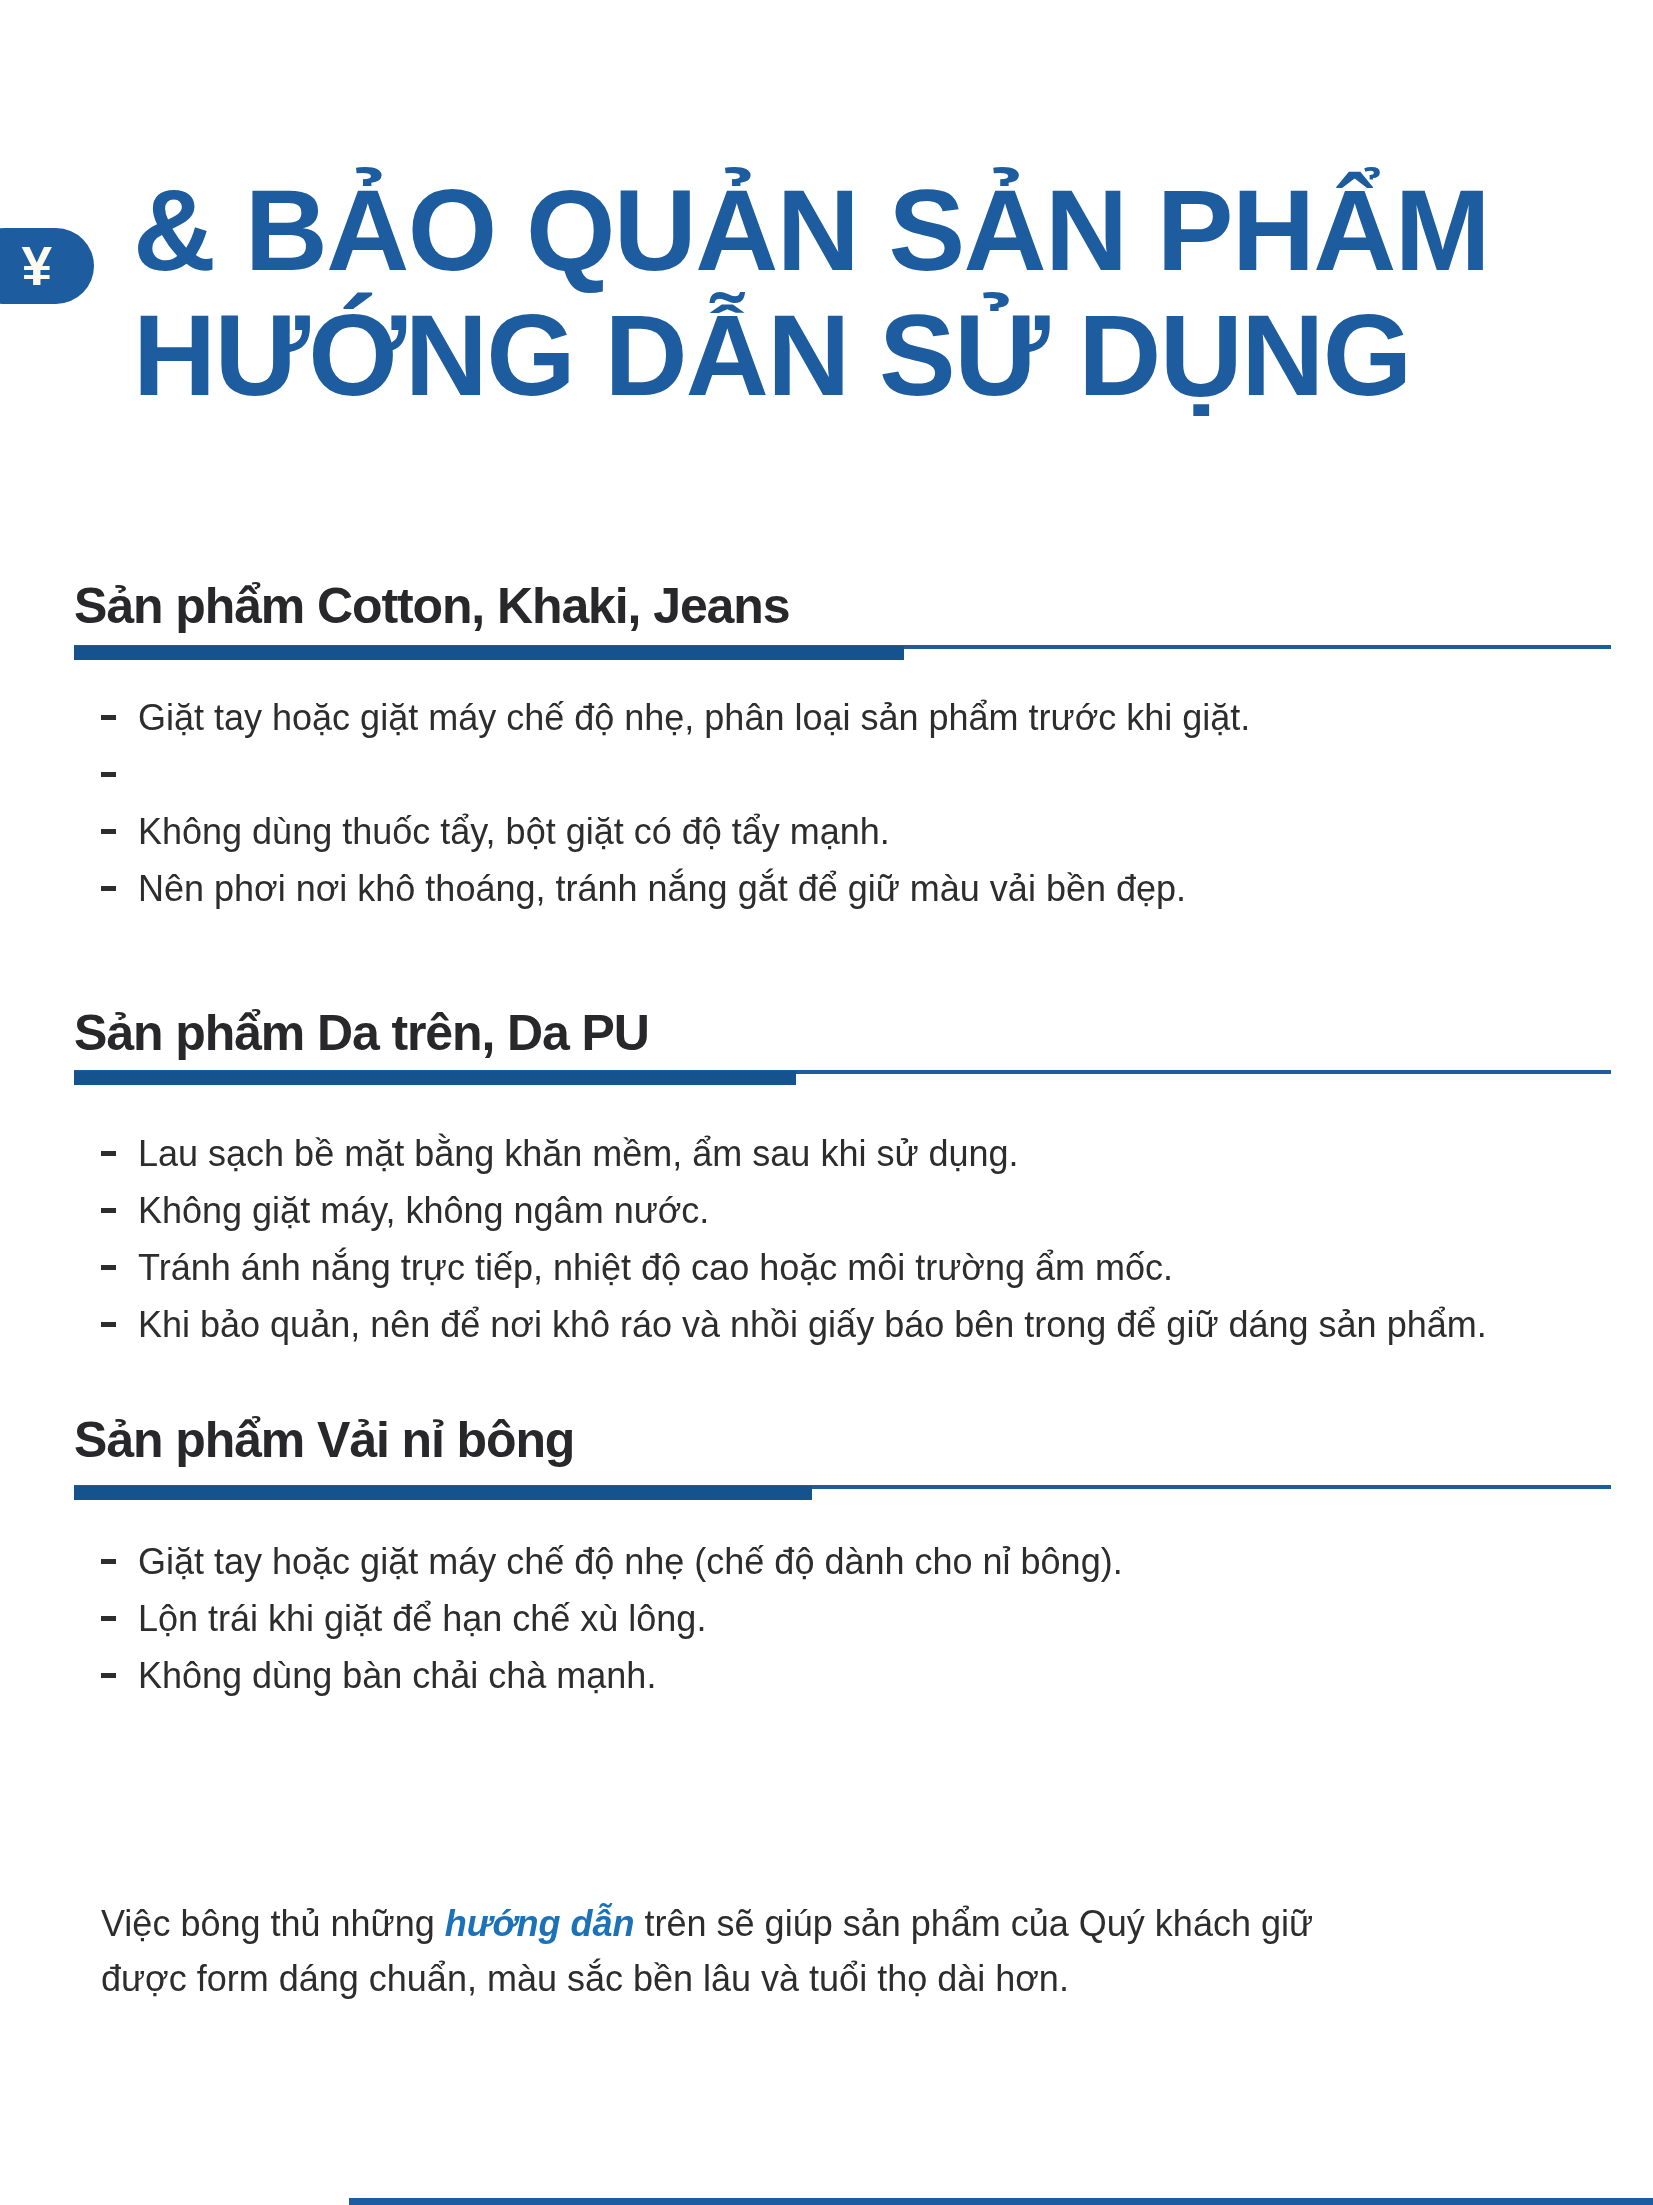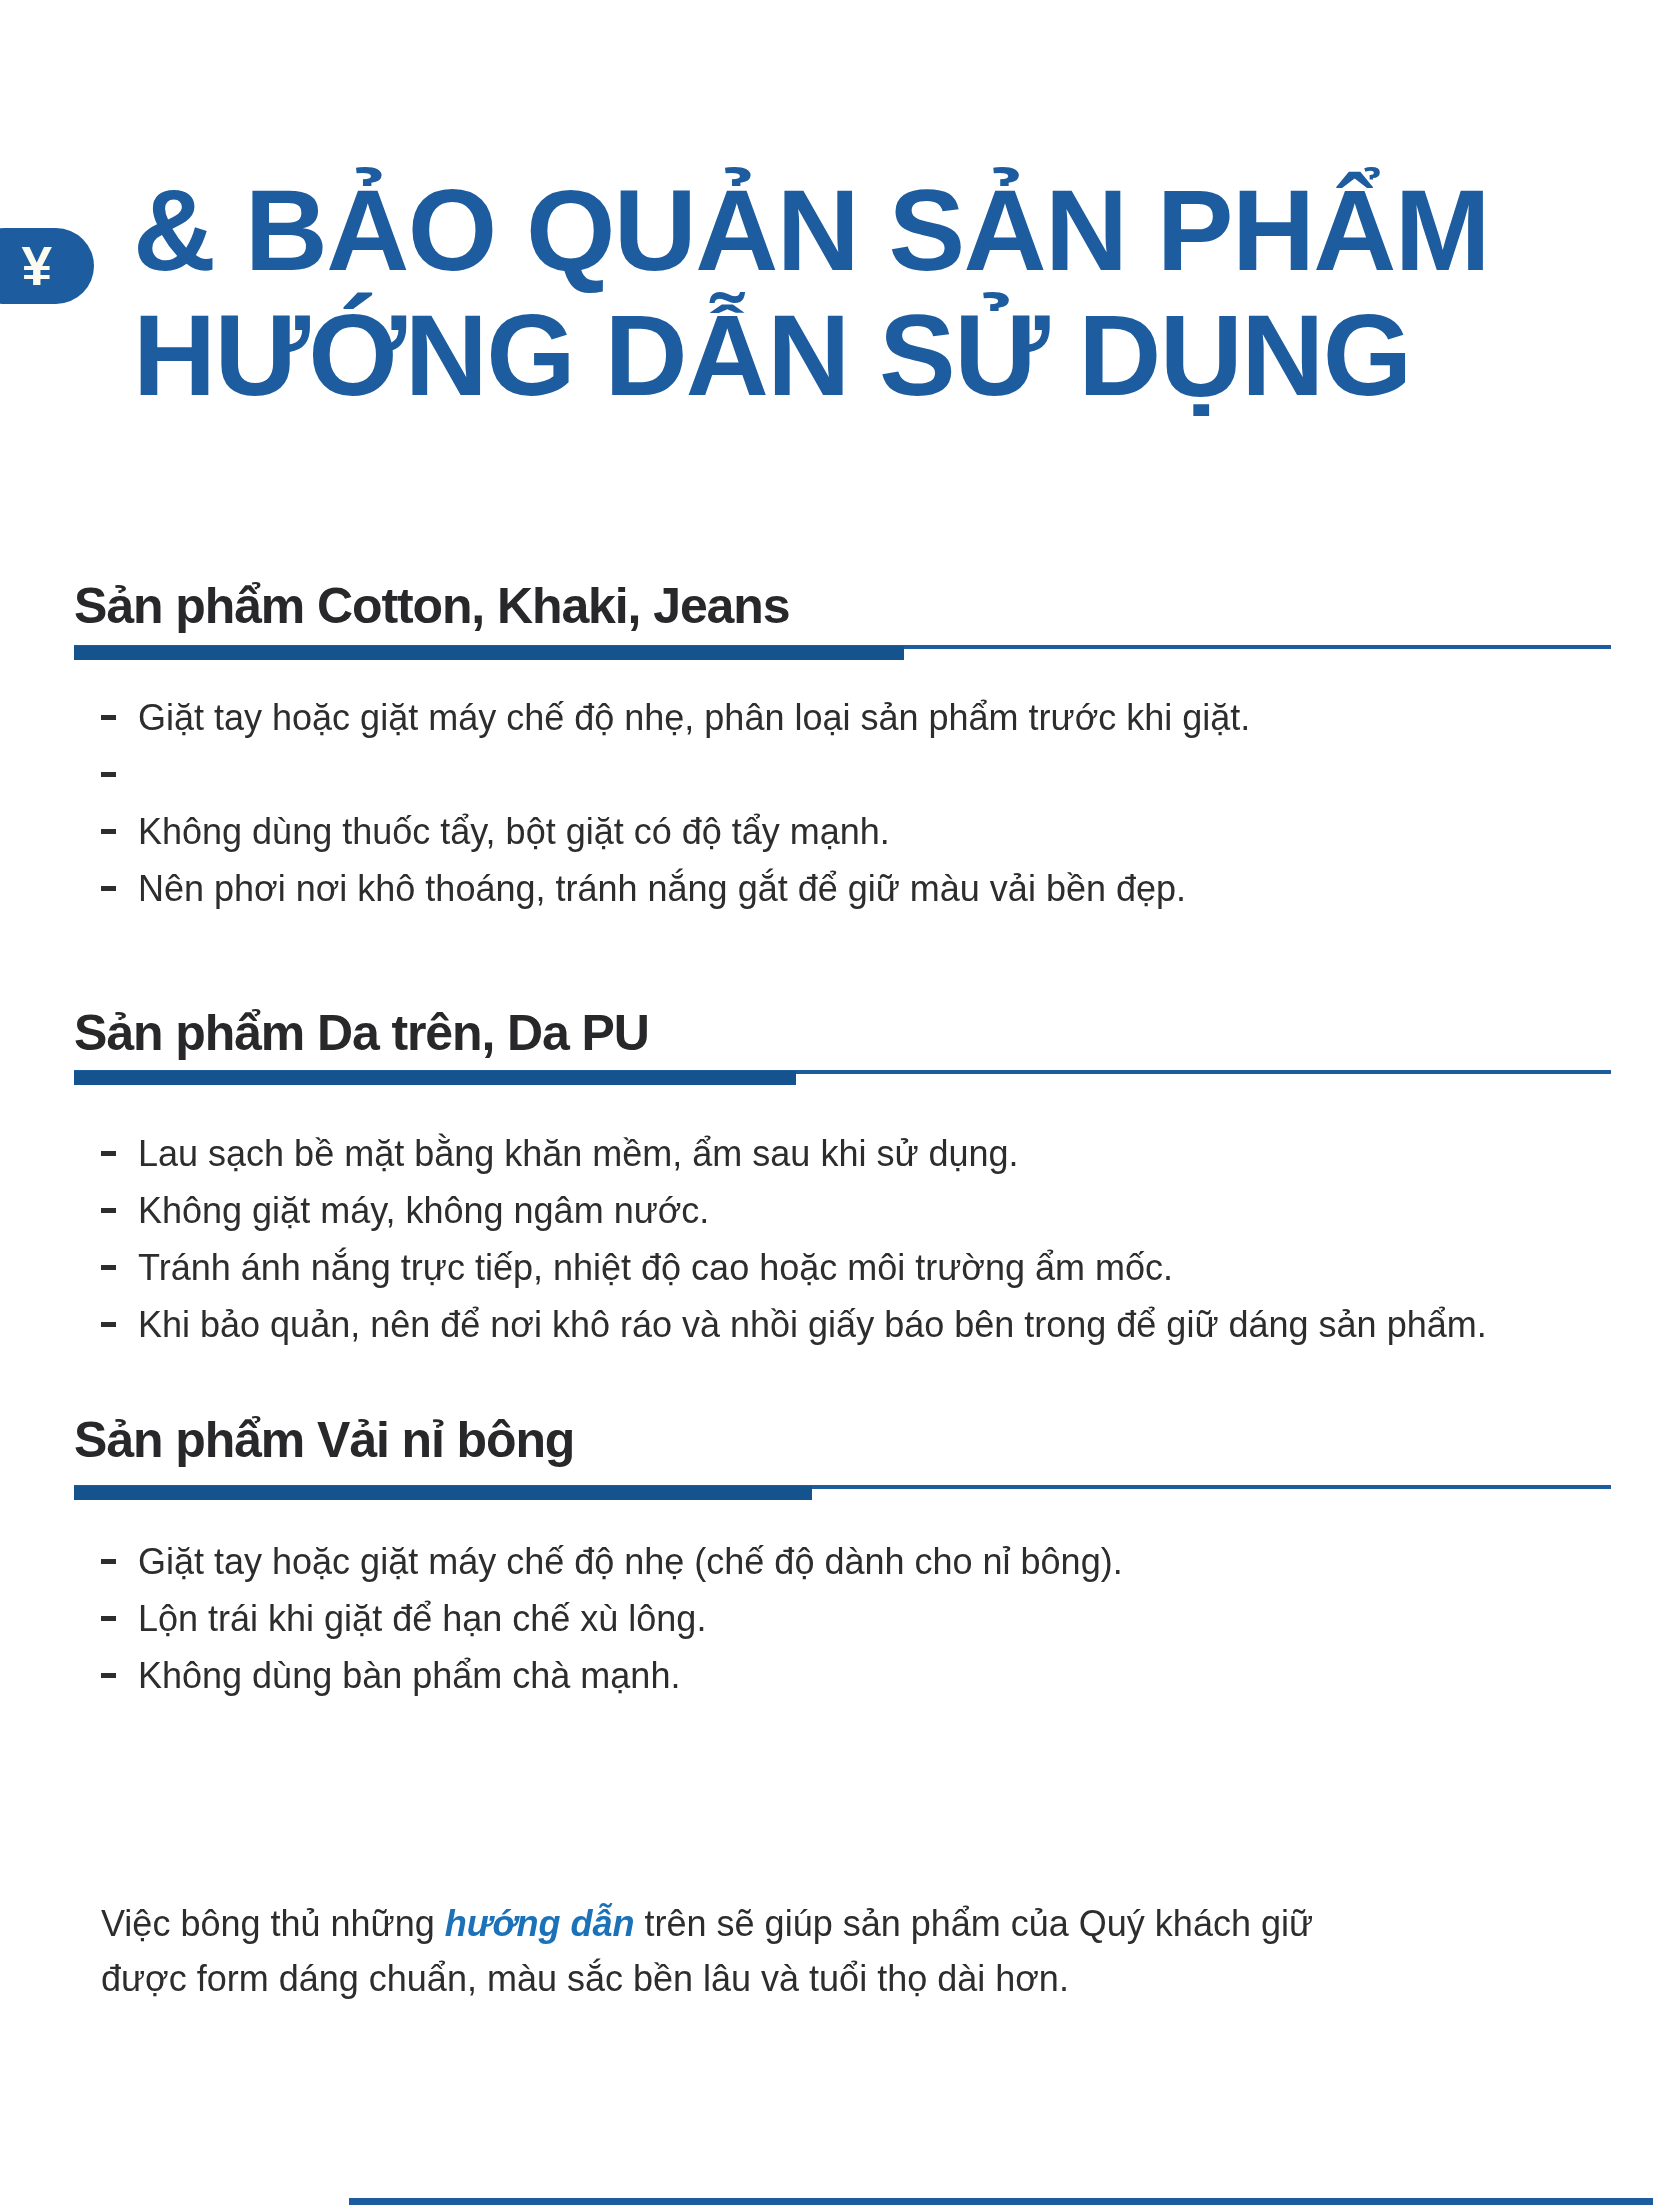--- a/index.html
+++ b/index.html
@@ -187,21 +187,21 @@
     <li>
         <span class="dash"></span>
         <span>Giặt tay hoặc giặt máy chế độ nhẹ (chế độ dành cho nỉ bông).</span>
       </li>
     <li>
         <span class="dash"></span>
         <span>Lộn trái khi giặt để hạn chế xù lông.</span>
       </li>
     <li>
         <span class="dash"></span>
-        <span>Không dùng bàn phẩm chà mạnh.</span>
+        <span>Không dùng bàn chải chà mạnh.</span>
       </li>
   </ul>
 
   <p class="footer-note"><span>Việc bông thủ những </span><span class="hl">hướng dẫn</span><span> trên sẽ giúp sản phẩm của Quý khách giữ được form dáng chuẩn, màu sắc bền lâu và tuổi thọ dài hơn.</span></p>
 
   <div class="bottom-strip"></div>
 
 </div>
 
 

